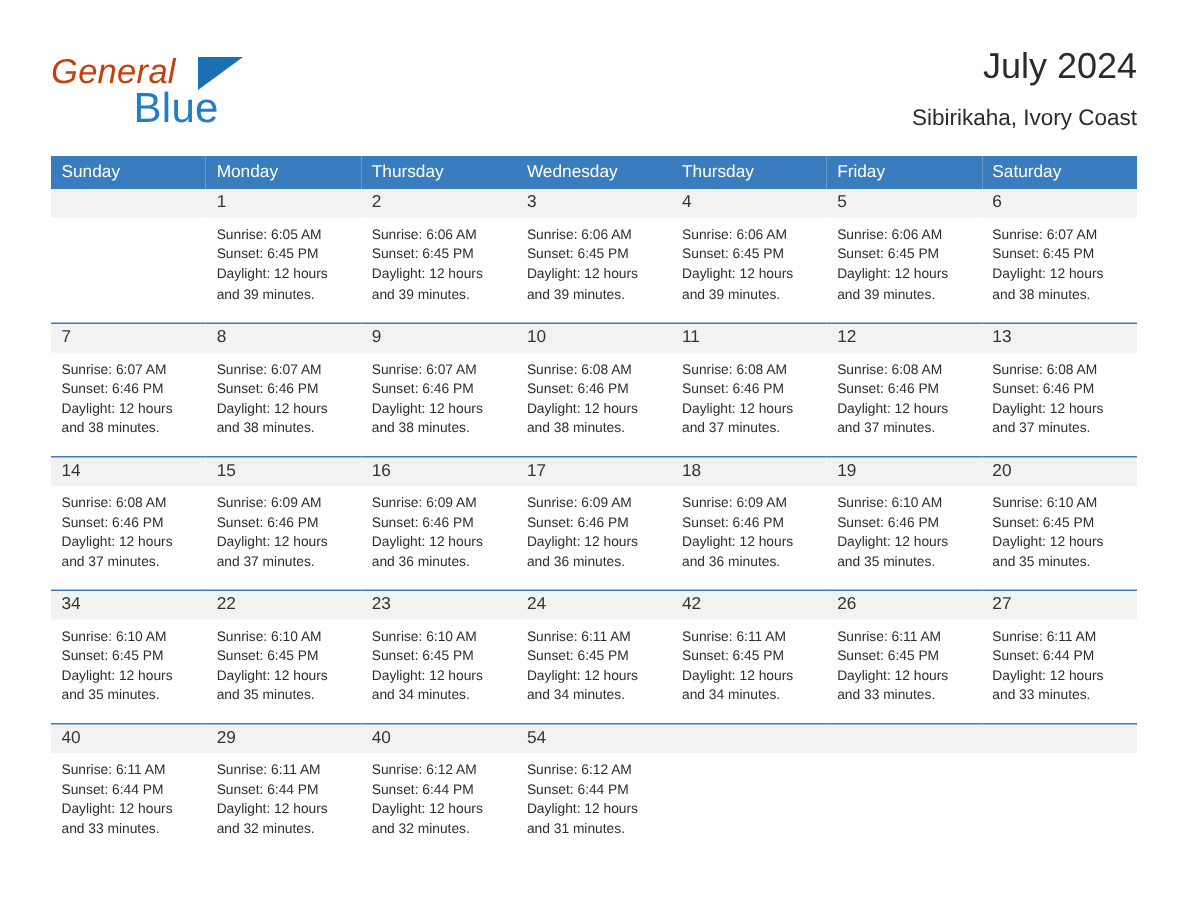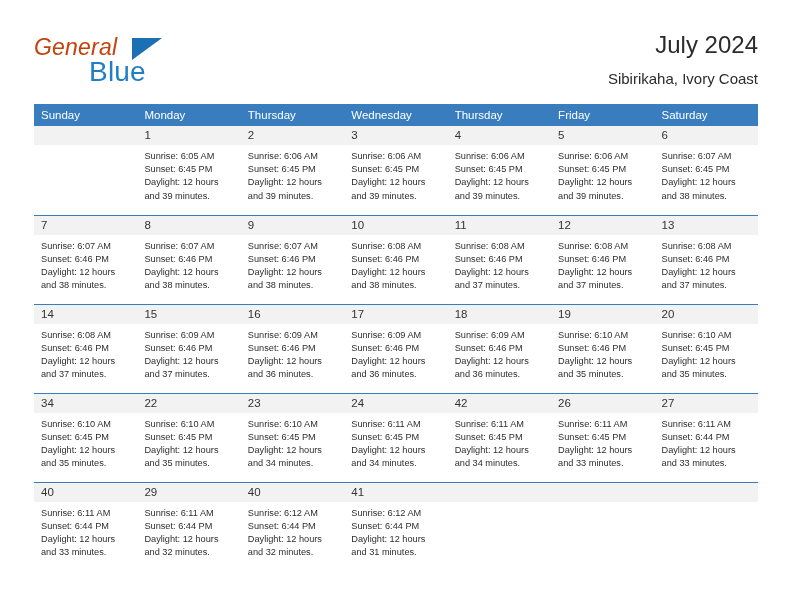--- a/index.html
+++ b/index.html
@@ -368,21 +368,21 @@
 and 32 minutes.</div>
           </td>
           <td>
             <div class="daynum">40</div>
             <div class="details">Sunrise: 6:12 AM
 Sunset: 6:44 PM
 Daylight: 12 hours
 and 32 minutes.</div>
           </td>
           <td>
-            <div class="daynum">41</div>
+            <div class="daynum">54</div>
             <div class="details">Sunrise: 6:12 AM
 Sunset: 6:44 PM
 Daylight: 12 hours
 and 31 minutes.</div>
           </td>
           <td class="cell-empty">
             <div class="daynum empty"></div>
             <div class="details"></div>
           </td>
           <td class="cell-empty">

